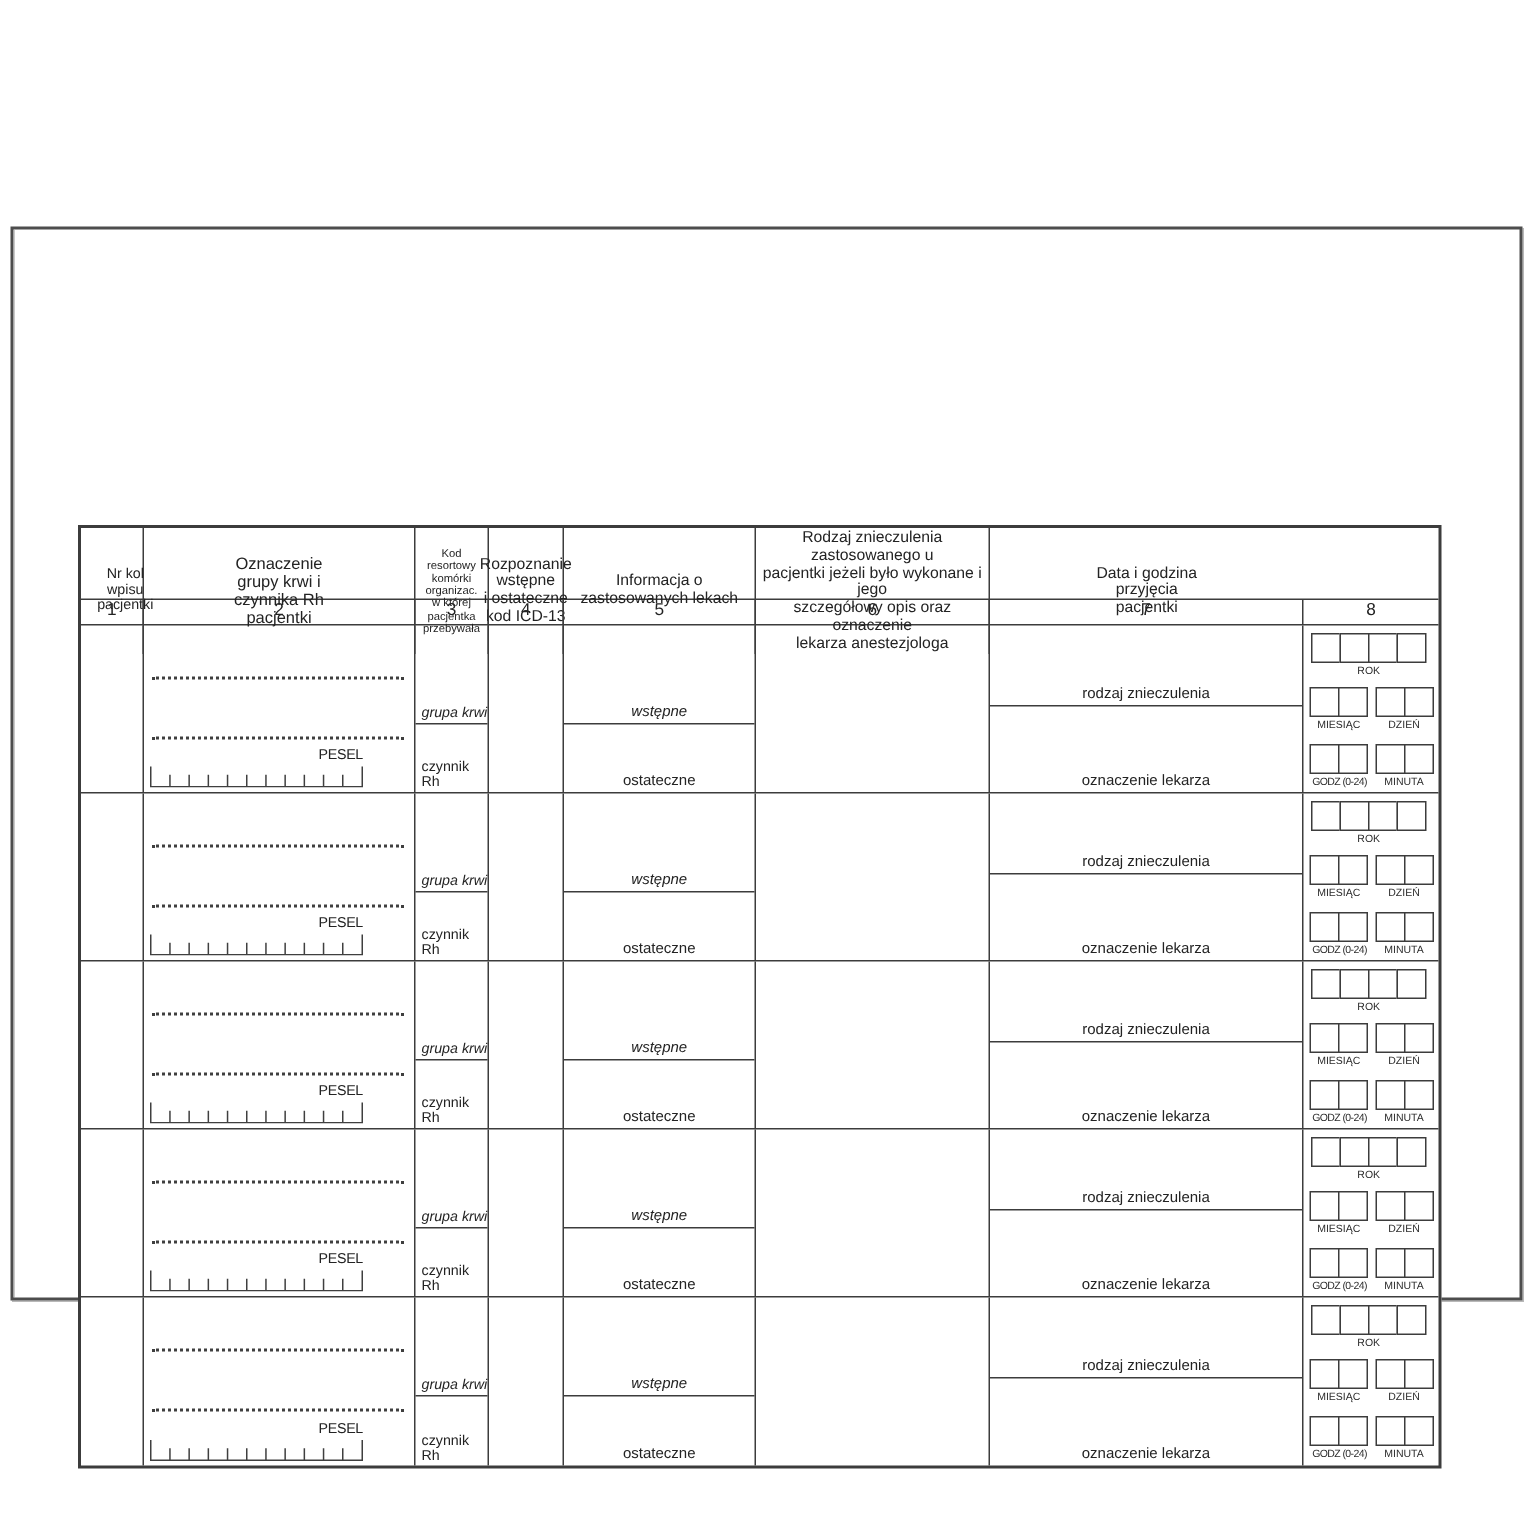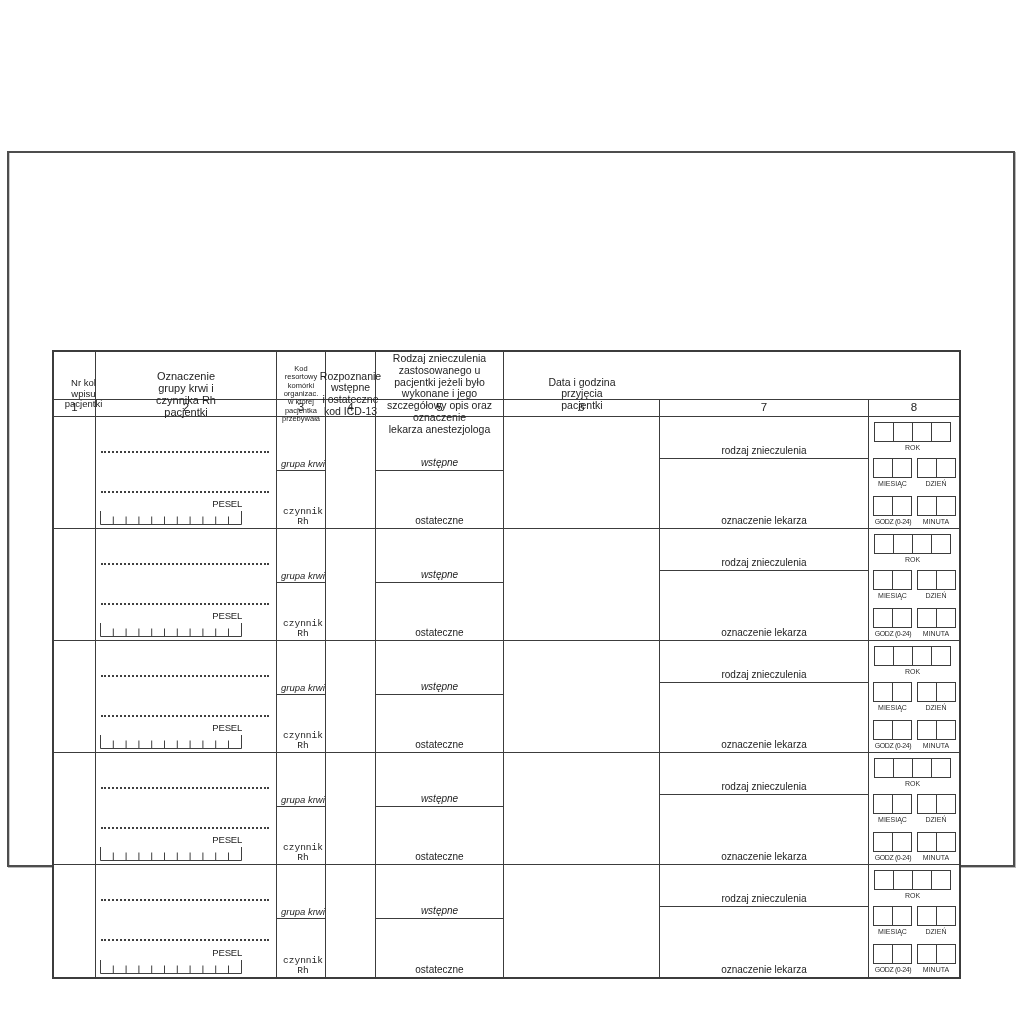--- a/index.html
+++ b/index.html
@@ -44,28 +44,28 @@
 
   
   .dots { position:absolute; left:5px; right:7px; height:0; border-bottom:2px dotted #3f3f3f; }
   .dots.d1 { top:34px; }
   .dots.d2 { top:74px; }
   .pesel-wrap { position:absolute; left:4px; bottom:3px; display:flex; align-items:flex-end;flex-direction:column; }
   .pesel-label { font-size:9.5px; line-height:1; letter-spacing:-0.2px; padding-bottom:1px; }
   .pesel-comb svg { display:block; }
 
   
-  .split-top { position:absolute; top:0; left:0; right:0; border-bottom:1px solid #3c3c3c;
+  .split-top { position:absolute; top:12px; left:0; right:0; border-bottom:1px solid #3c3c3c;
                display:flex; align-items:flex-end; font-size:9.5px; line-height:1; }
   .split-top.h54 { height:54px;font-style:italic; }
   .split-top.h42 { height:42px; }
   .split-top.left  { justify-content:flex-start; padding:0 0 2px 4px; }
   .split-top.center{ justify-content:center; padding:0 0 2px 0; font-size:10px; }
   .split-bottom { position:absolute; bottom:2px; left:0; right:0; font-size:9.5px; line-height:1; }
-  .split-bottom.left  { text-align:center; padding-left:4px;font-family:Liberation Mono, monospace; }
+  .split-bottom.left  { text-align:left; padding-left:4px; }
   .split-bottom.center{ text-align:center; font-size:10px; }
 
   
   .boxgroup { position:absolute; display:flex; }
   .dbox { width:20px; height:20px; border:1px solid #3c3c3c; background:#fff; }
   .dbox + .dbox { margin-left:-1px; }
   .boxlabel { position:absolute; font-size:7px; line-height:1; text-align:center; white-space:nowrap; color:#2c2c2c; }
 
   .g-rok   { top:5px;  left:5px; }
   .l-rok   { top:27px; left:5px;  width:77px; }
@@ -94,20 +94,22 @@
 czynnika Rh
 pacjentki</div>
       <div class="cell c4">Kod resortowy
 komórki organizac.
 w której pacjentka
 przebywała</div>
       <div class="cell c5">Rozpoznanie
 wstępne
 i ostateczne
 kod ICD-13</div>
+      <div class="cell c6">Informacja o
+zastosowanych lekach</div>
       <div class="cell c7">Rodzaj znieczulenia zastosowanego u
 pacjentki jeżeli było wykonane i jego
 szczegółowy opis oraz oznaczenie
 lekarza anestezjologa</div>
       <div class="cell c8">Data i godzina
 przyjęcia
 pacjentki</div>
     </div>
 
     <div class="grid-row numbers-row">

